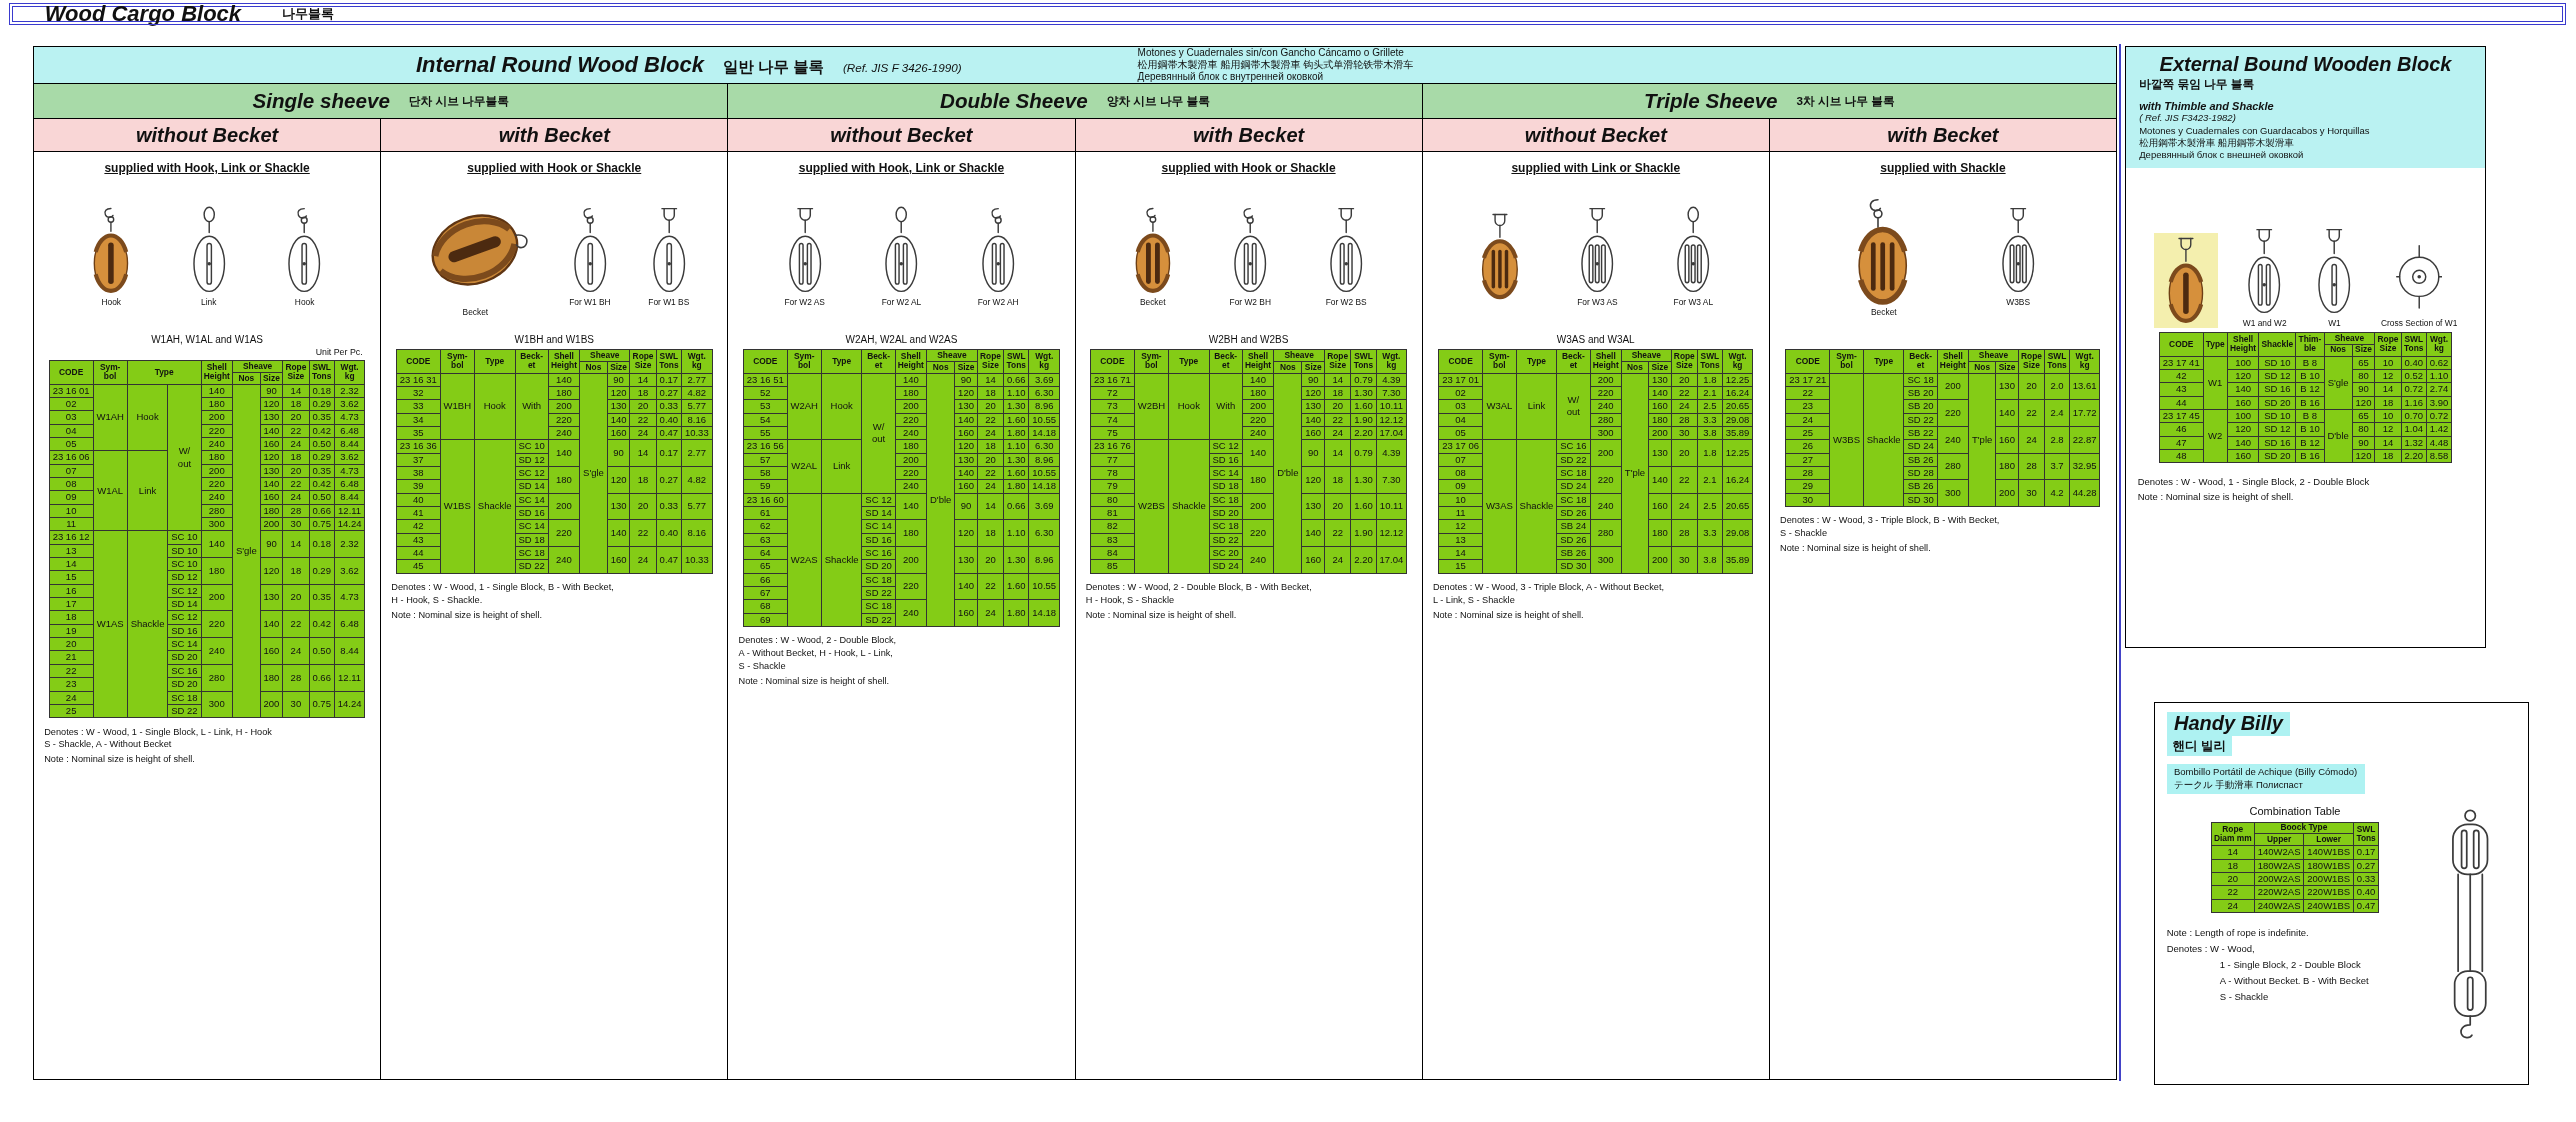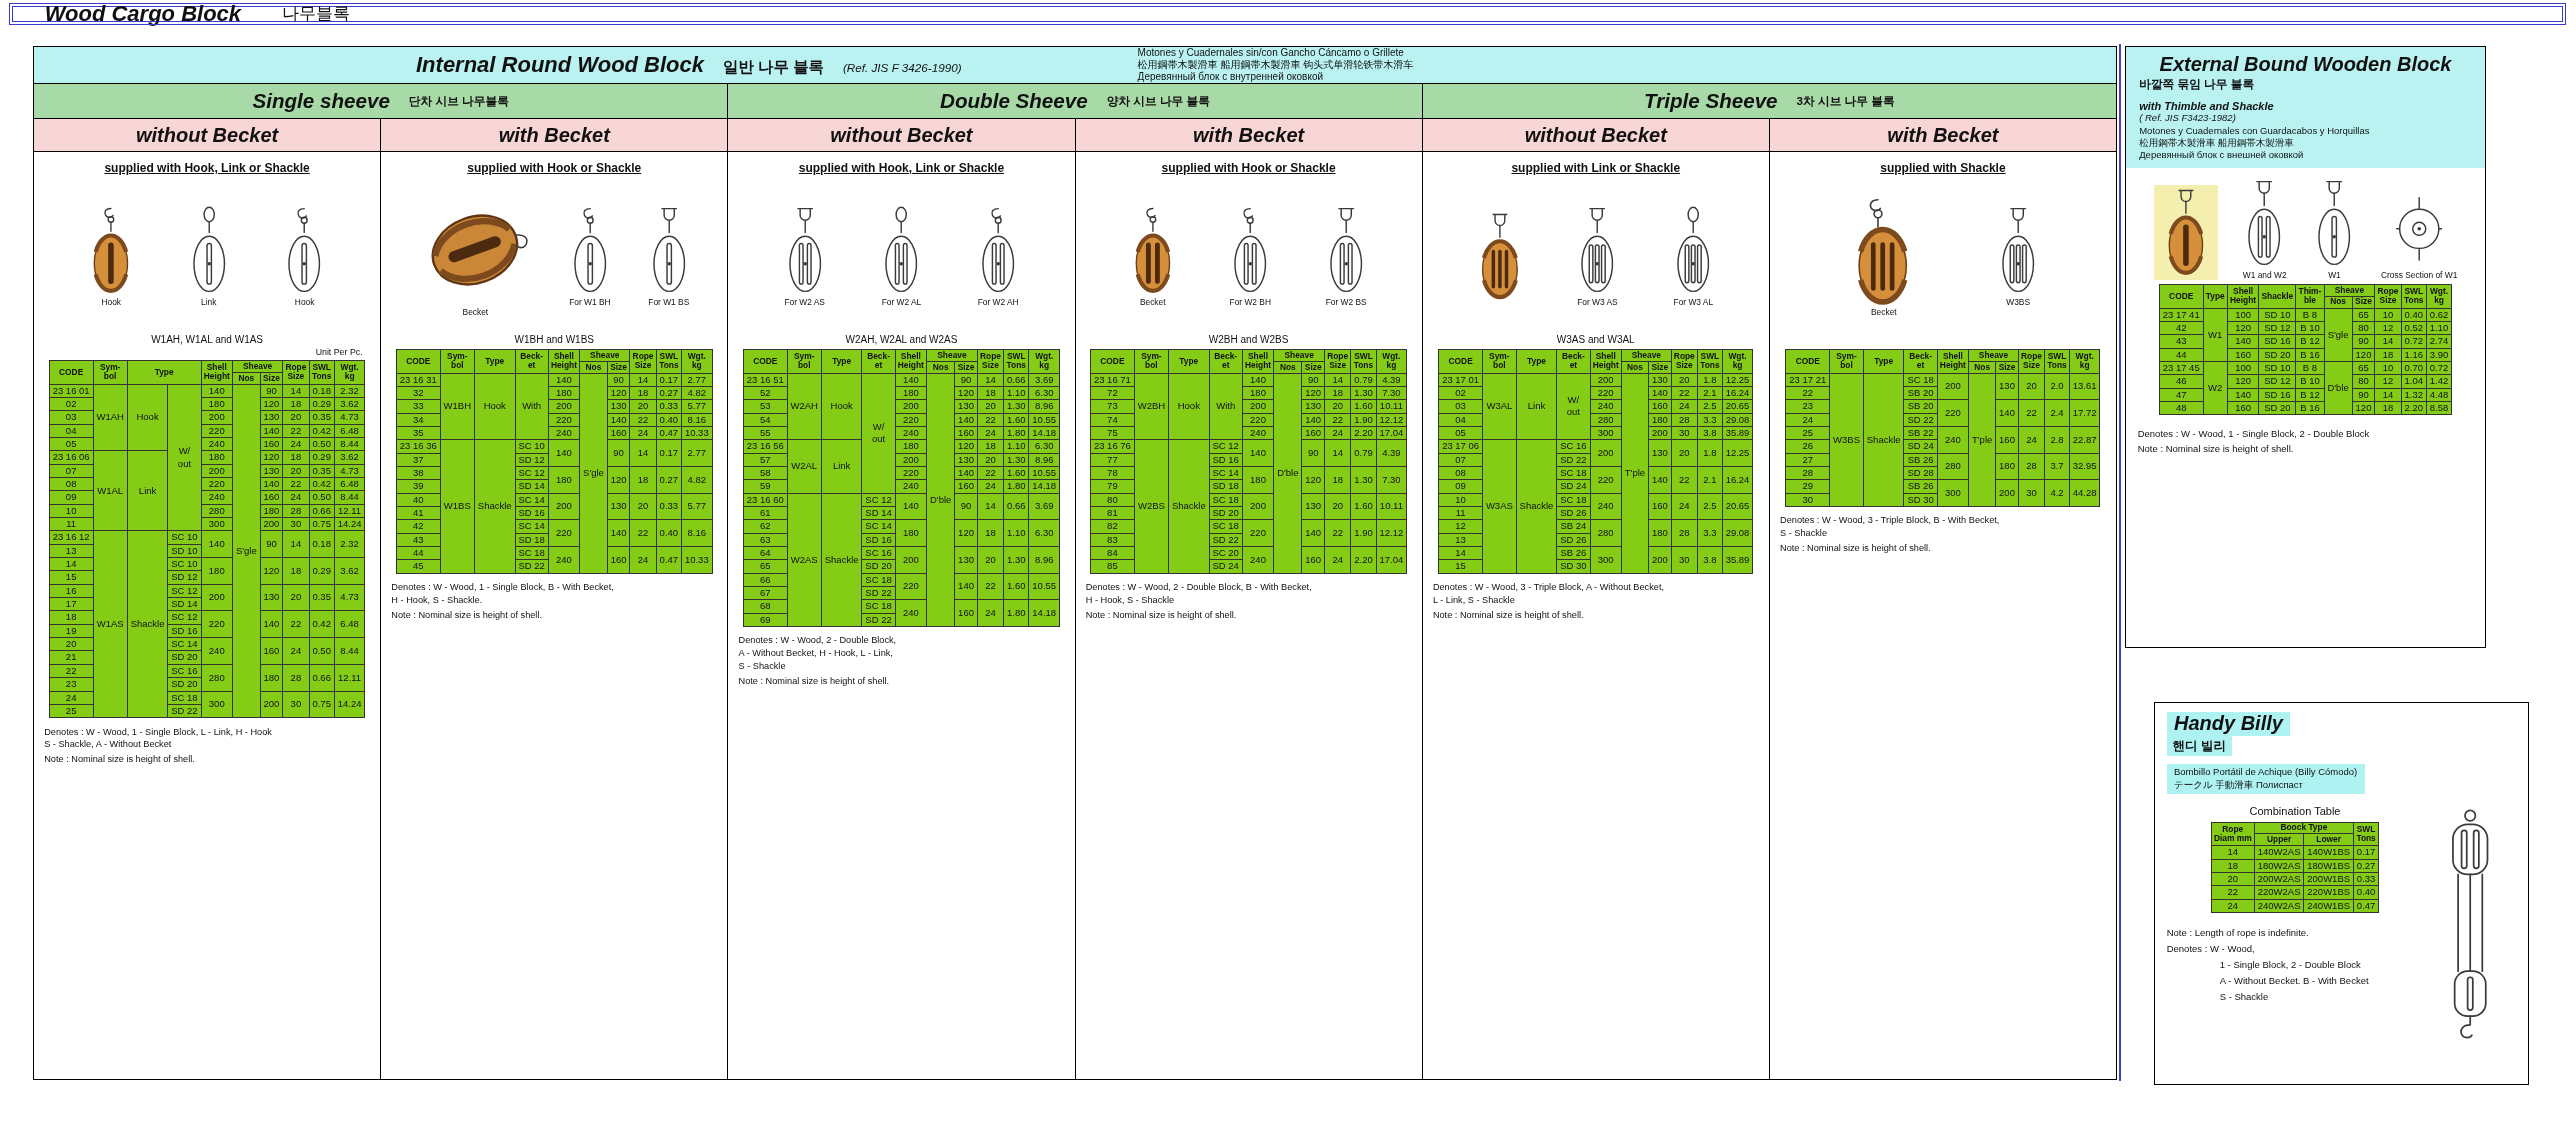--- a/index.html
+++ b/index.html
@@ -1,21 +1,21 @@
 <!DOCTYPE html>
 <html style="font-size:11.7px"><head>
 <meta charset="utf-8">
 <style>
   html,body{margin:0;padding:0;background:#fff;}
   body{width:2576px;height:1122px;position:relative;font-family:"Liberation Sans",sans-serif;color:#111;}
 
   
   .titlebar{position:absolute;left:11.7px;top:5.9px;width:2551px;height:16px;border:1.5px solid #3a3ace;outline:0.7px solid #3a3ace;outline-offset:2.2px;display:flex;align-items:center;gap:41px;padding-left:32px;box-sizing:border-box;background:#fff;}
   .titlebar .en{font-size:22px;font-weight:bold;font-style:italic;}
-  .titlebar .kr{font-size:17px;font-weight:normal;}
+  .titlebar .kr{font-size:13px;font-weight:bold;}
 
   .vline{position:absolute;left:2119px;top:44px;width:2.2px;height:1037px;background:#4343c8;}
 
   
   .main{position:absolute;left:33px;top:46px;width:2084px;height:1034px;border:1.5px solid #000;box-sizing:border-box;display:flex;flex-direction:column;background:#fff;}
   .main-header{height:37px;background:#baf2f2;border-bottom:1.5px solid #000;display:flex;align-items:center;box-sizing:border-box;padding-left:382px;gap:176px;}
   .mh-title{display:flex;align-items:baseline;gap:19px;white-space:nowrap;}
   .mh-en{font-size:22px;font-weight:bold;font-style:italic;}
   .mh-kr{font-size:15.4px;font-weight:bold;}
   .mh-ref{font-size:11.7px;font-style:italic;}
@@ -57,21 +57,21 @@
   .draw.big{height:110px;}
 
   
   .external{position:absolute;left:2125px;top:46px;width:361px;height:602px;border:0.7px solid #000;background:#fff;box-sizing:border-box;display:flex;flex-direction:column;}
   .ext-head{background:#baf2f2;padding:5.9px 13.2px 7.3px;}
   .ext-title{font-size:20px;font-weight:bold;font-style:italic;text-align:center;}
   .ext-kr{font-size:11.7px;font-weight:bold;text-align:left;margin-top:1.5px;}
   .ext-sub1{font-size:11px;font-weight:bold;font-style:italic;margin-top:7.3px;}
   .ext-sub2{font-size:9.5px;font-style:italic;}
   .ext-langs{font-size:9.5px;line-height:1.25;margin-top:2.2px;}
-  .ext-figs{display:flex;justify-content:space-evenly;align-items:flex-end;padding:10.3px 4.4px 1.5px;}
+  .ext-figs{display:flex;justify-content:space-evenly;align-items:flex-end;padding:10.3px 4.4px 1.5px;margin-top:48px;}
   .ybg{background:#f4efae;padding:2.9px 7.3px;}
   .ext-denotes{font-size:9.5px;padding:10.3px 11.7px;line-height:1.6;}
 
   
   .handy{position:absolute;left:2154px;top:702px;width:375px;height:383px;border:1.5px solid #000;box-sizing:border-box;padding:8.8px 11.7px;background:#fff;}
   .handy-head{display:flex;align-items:baseline;flex-direction:column;}
   .h-en{font-size:20px;font-weight:bold;font-style:italic;background:#aef2f2;padding:0 7.3px 1.5px;}
   .h-kr{font-size:12.5px;font-weight:bold;background:#aef2f2;padding:1.5px 5.9px;}
   .h-langs{display:inline-block;background:#aef2f2;font-size:9.5px;line-height:1.35;margin-top:7.3px;padding:2.2px 7.3px;}
   .handy-body{display:flex;margin-top:2.9px;}

